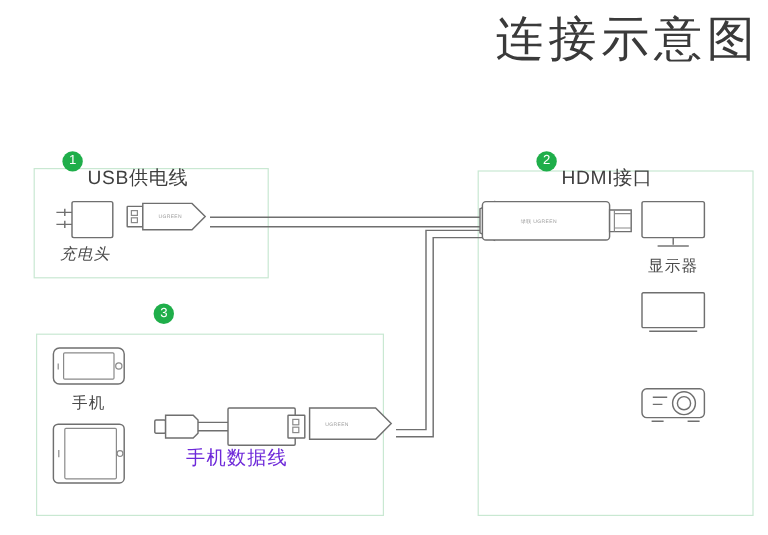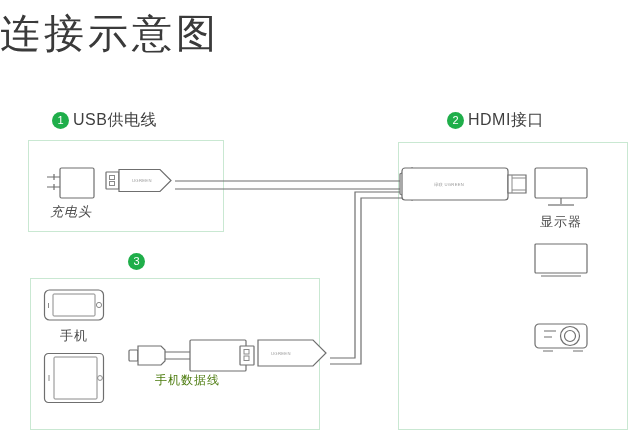--- a/index.html
+++ b/index.html
@@ -15,21 +15,21 @@
     font-family: "Liberation Sans", "DejaVu Sans", sans-serif;
     color: #3c3c3c;
     -webkit-font-smoothing: antialiased;
   }
 
   #page-title {
     position: absolute;
     left: 0;
     top: 10px;
     width: 633px;
-    text-align: left;
+    text-align: right;
     font-size: 40px;
     letter-spacing: 4px;
     font-weight: 400;
     color: #3a3a3a;
     line-height: 1.15;
   }
 
   
   .section-header {
     position: absolute;
@@ -45,21 +45,21 @@
     height: 17px;
     border-radius: 50%;
     background: #1fae4a;
     color: #ffffff;
     font-size: 11px;
     line-height: 17px;
     text-align: center;
     display: inline-block;
     flex: 0 0 auto;
   }
-  .section-header .section-label { letter-spacing: 0.5px; }
+  .section-header .section-label { letter-spacing: 0.5px; margin-top: 28px; }
 
   #header-1 { left: 52px; top: 110px; }
   #header-2 { left: 447px; top: 110px; }
   #header-3 { left: 128px; top: 253px; }
 
   
   .panel {
     position: absolute;
     border: 1px solid #c9e8d2;
     box-sizing: border-box;
@@ -92,23 +92,23 @@
   .art { position: absolute; }
   #art-usb-power  { left: 105px; top: 168px; }
   #art-hdmi       { left: 330px; top: 166px; }
   #art-datacable  { left: 128px; top: 332px; }
   #art-wires      { left: 0px;   top: 0px; }
 
   #caption-datacable {
     position: absolute;
     left: 155px;
     top: 372px;
-    font-size: 12px;
+    font-size: 16px;
     letter-spacing: 1px;
-    color: #4d7c0f;
+    color: #6d28d9;
     white-space: nowrap;
   }
 
   svg { display: block; overflow: visible; }
   .ln  { fill: none; stroke: #6f6f6f; stroke-width: 1.2; }
   .ln-thin { fill: none; stroke: #8a8a8a; stroke-width: 1; }
   .fillw { fill: #ffffff; }
   .brand {
     font-size: 4.2px;
     fill: #9a9a9a;

